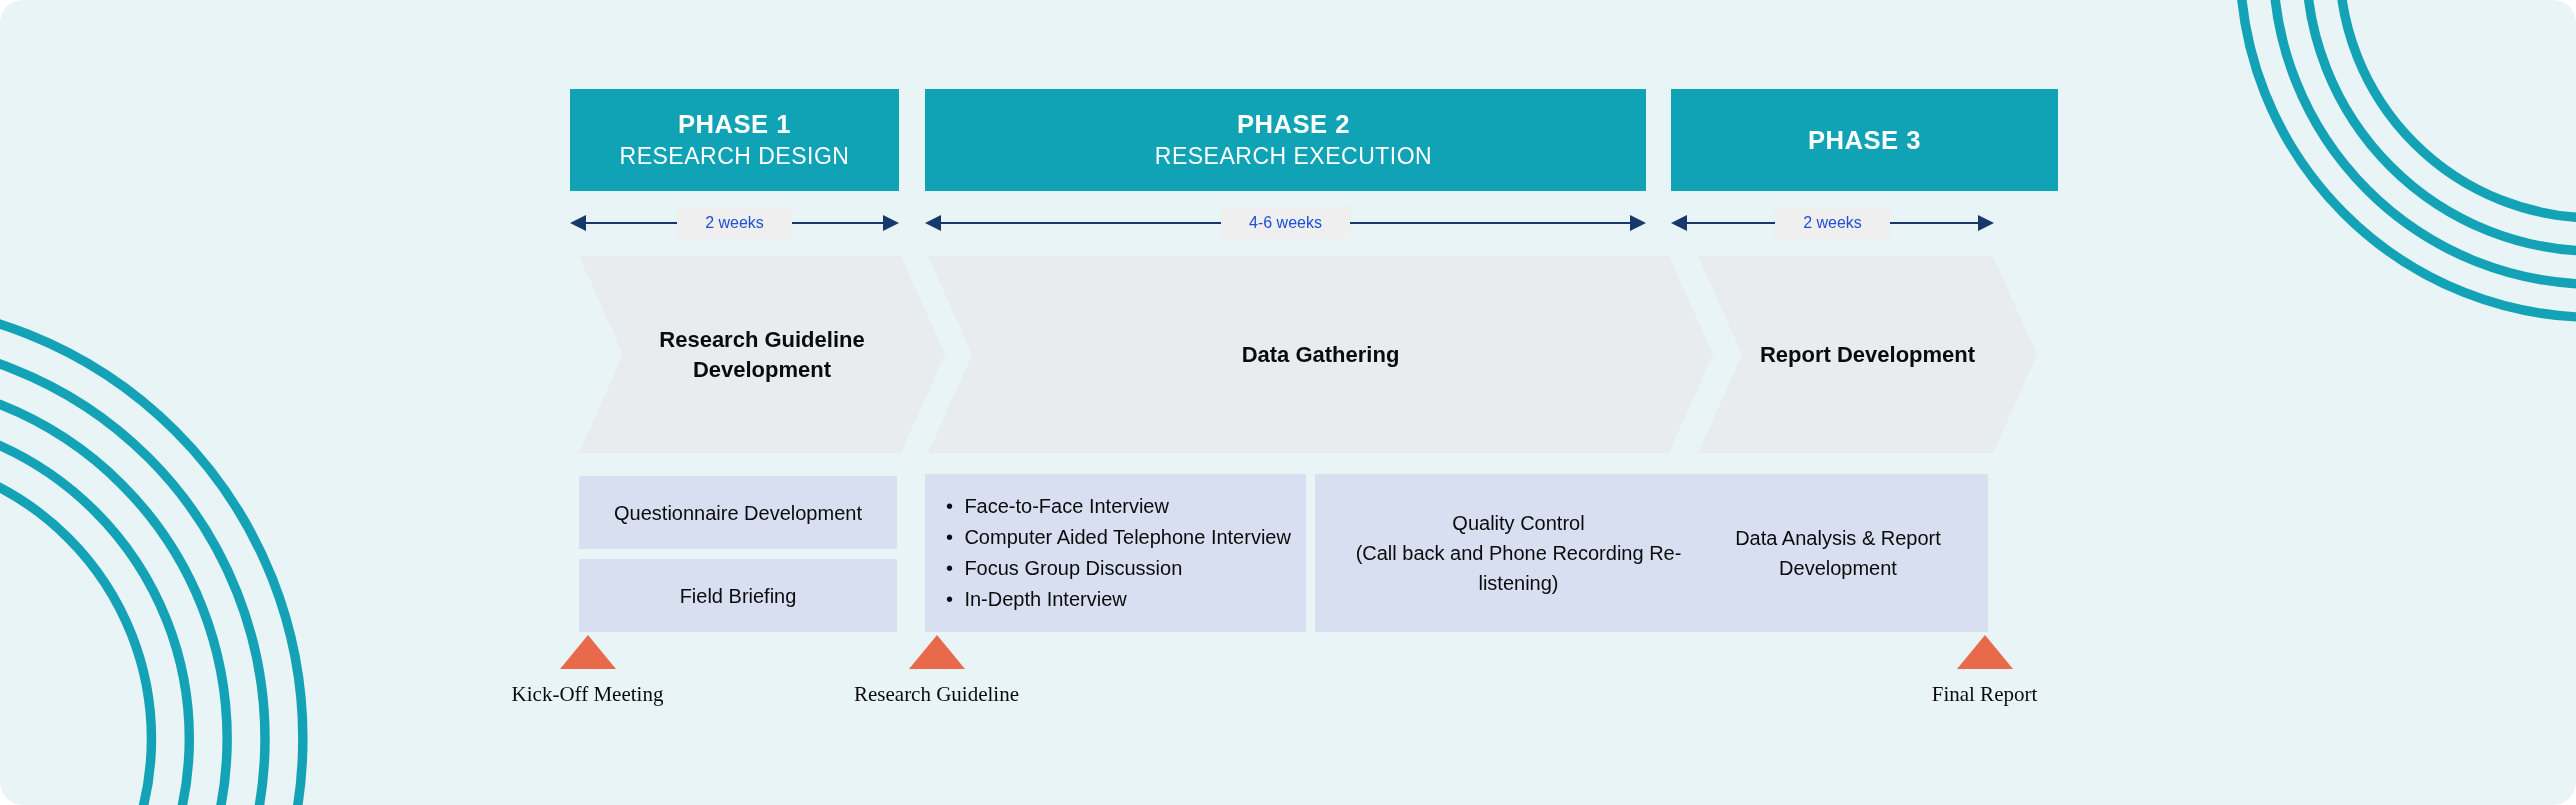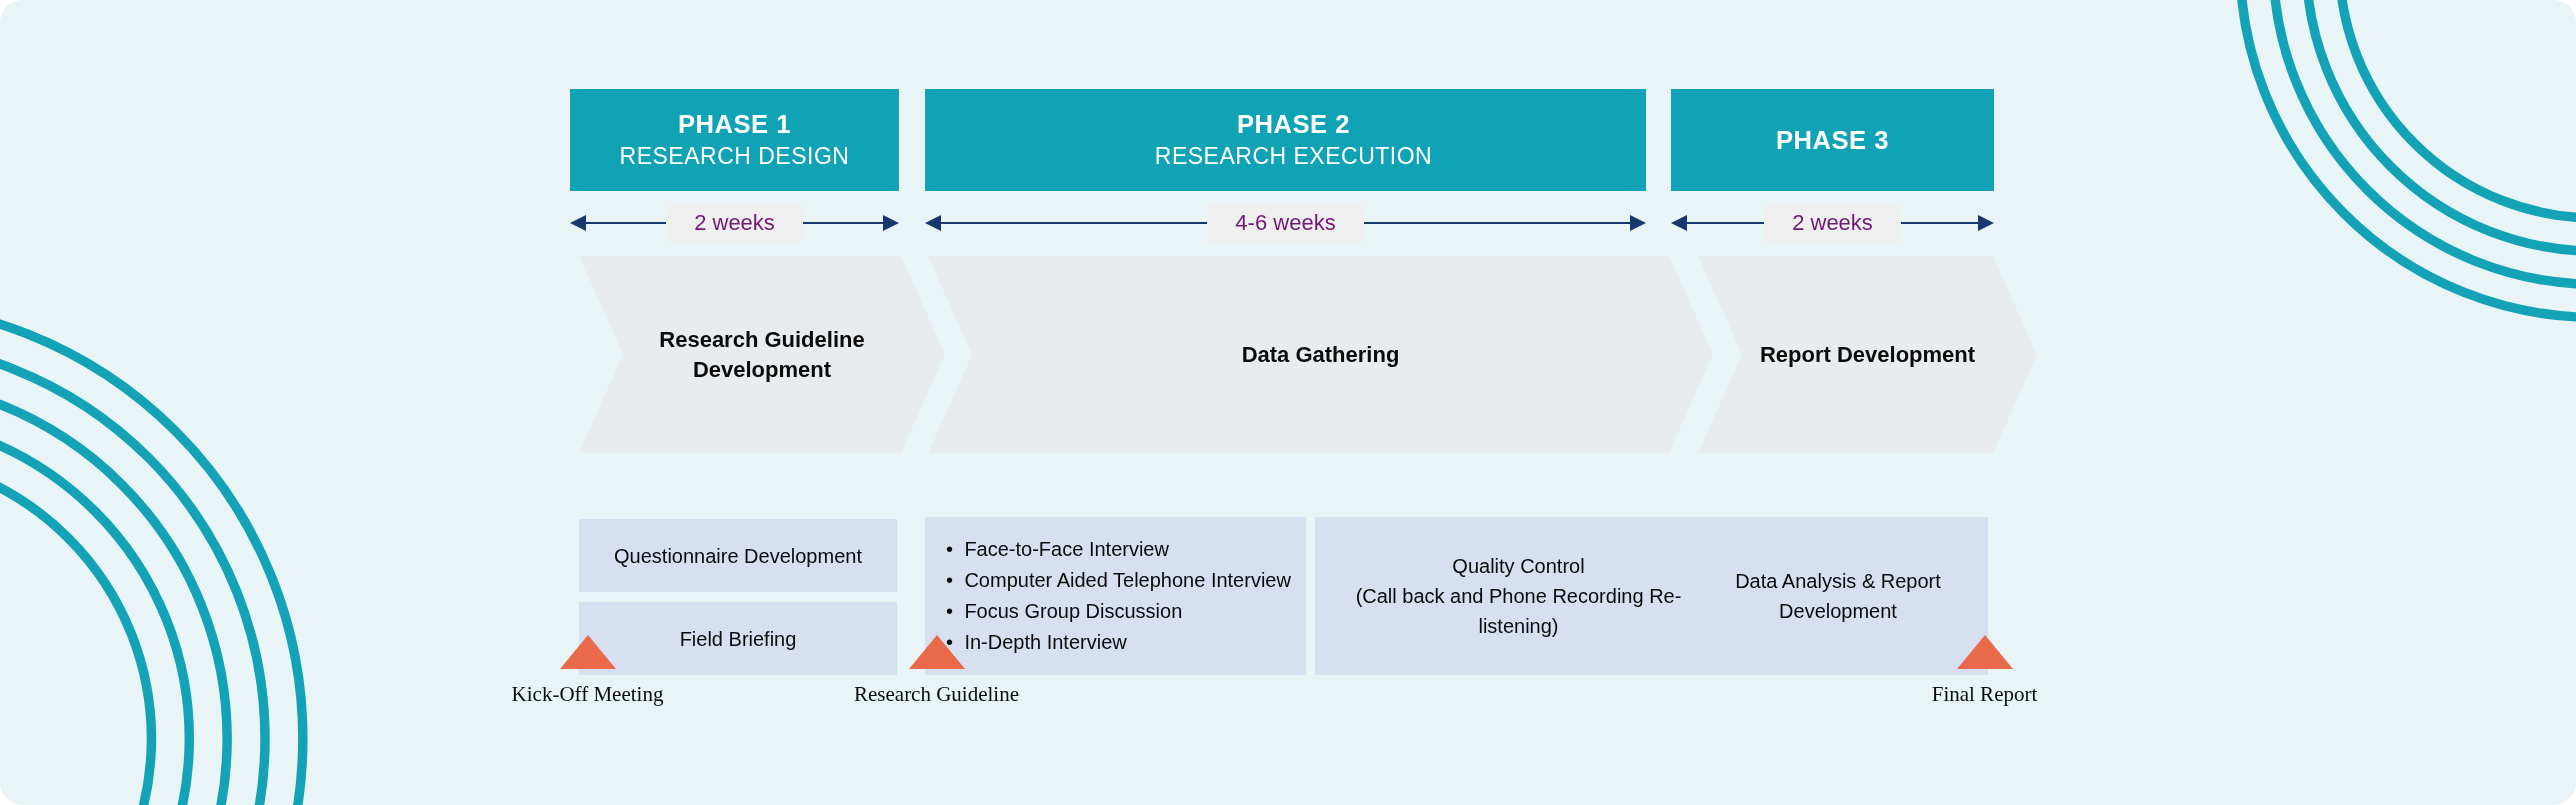--- a/index.html
+++ b/index.html
@@ -28,37 +28,37 @@
   .phase-header{
     position:absolute;top:89px;height:102px;
     background:var(--accent);
     color:#ffffff;text-align:center;
     display:flex;flex-direction:column;justify-content:center;gap:3.8px;
   }
   .ph-title{font-size:25.6px;font-weight:700;letter-spacing:0.5px;}
   .ph-sub{font-size:23px;font-weight:400;letter-spacing:0.5px;}
   #ph1{left:570px;width:329px;}
   #ph2{left:925px;width:721px;padding-left:16px;}
-  #ph3{left:1671px;width:323px;}
+  #ph3{left:1671px;width:387px;}
 
   
   .duration{
     position:absolute;top:202px;height:42px;
     display:flex;align-items:center;
   }
   #d1{left:570px;width:329px;}
   #d2{left:925px;width:721px;}
   #d3{left:1671px;width:323px;}
   .arrow-cap{width:0;height:0;border-top:8.5px solid transparent;border-bottom:8.5px solid transparent;}
   .arrow-cap.left{border-right:16px solid var(--arrow-navy);}
   .arrow-cap.right{border-left:16px solid var(--arrow-navy);}
   .dur-line{flex:1;height:2.8px;background:var(--arrow-navy);}
   .dur-label{
     background:var(--label-gray);
-    padding:6.6px 28px;font-size:22px;color:#701a75;white-space:nowrap;
+    padding:6.6px 28px;font-size:16px;color:#1d4ed8;white-space:nowrap;
   }
 
   
   .chevron{
     position:absolute;top:256px;height:197px;
     background:var(--chevron-gray);
     clip-path:polygon(0 0, calc(100% - 44px) 0, 100% 50%, calc(100% - 44px) 100%, 0 100%, 44px 50%);
     display:flex;align-items:center;justify-content:center;
   }
   #c1{left:579px;width:366px;}
@@ -70,21 +70,20 @@
     padding:0 47px;
   }
 
   
   .infobox{
     position:absolute;
     background:var(--box-lavender);
     display:flex;align-items:center;justify-content:center;
     color:#0b0b0b;font-size:20px;line-height:1.5;
     text-align:center;
-    margin-top:43px;
   }
   .infobox .box-text{white-space:pre-line;padding:5.7px 17px;}
   #boxA{left:579px;top:476px;width:318px;height:73px;}
   #boxB{left:579px;top:559px;width:318px;height:73px;}
   #boxC{left:925px;top:474px;width:381px;height:158px;justify-content:flex-start;text-align:left;}
   #boxD{left:1315px;top:474px;width:407px;height:158px;}
   #boxE{left:1688px;top:474px;width:300px;height:158px;}
   #boxC ul{list-style:none;padding:0 13.3px 0 21px;}
   #boxC li{display:flex;line-height:1.55;}
   #boxC li::before{content:"\2022";margin-right:11.4px;}

